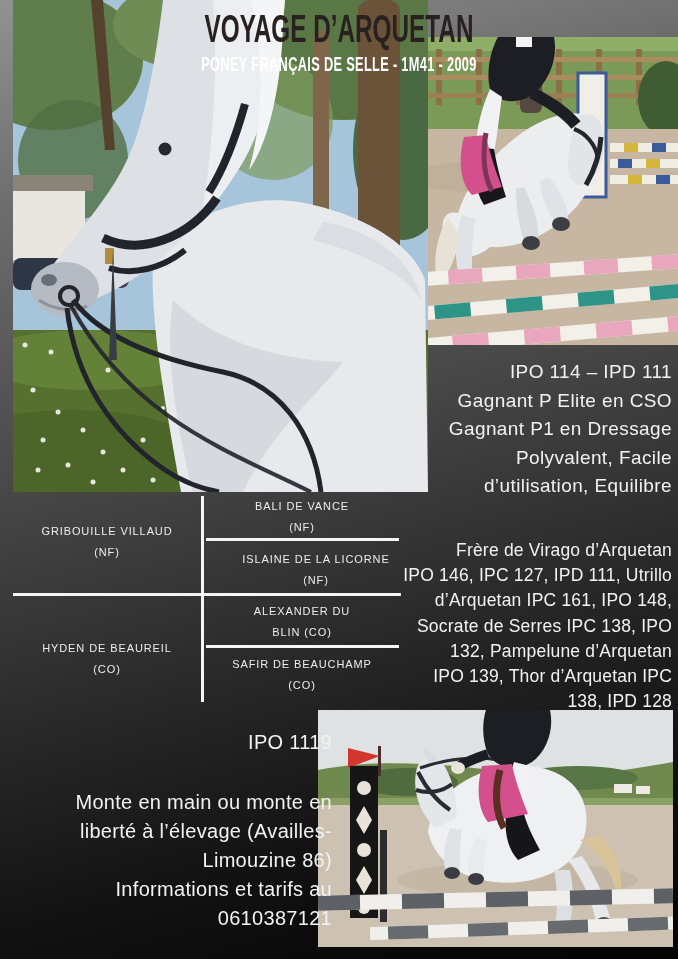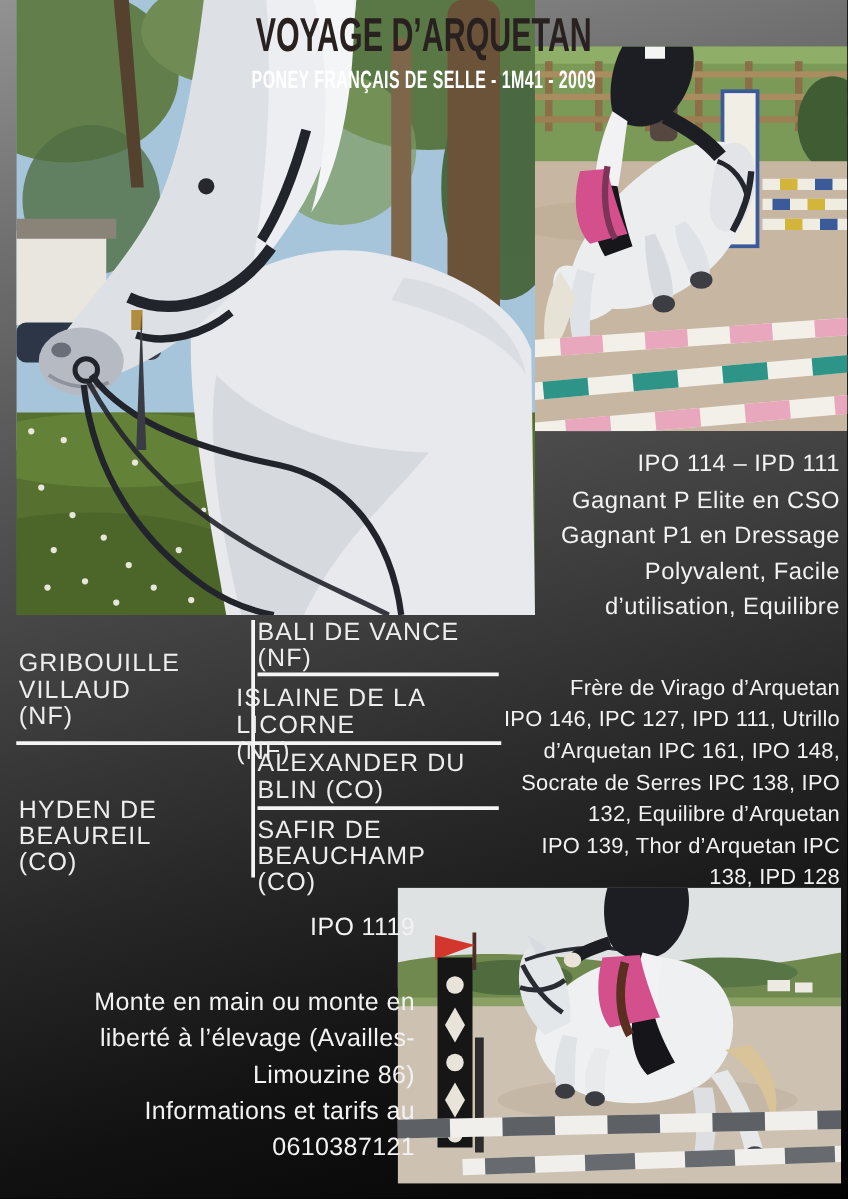--- a/index.html
+++ b/index.html
@@ -24,25 +24,25 @@
     font-size:20px;font-weight:700;color:#ffffff;letter-spacing:0.5px;
     transform:scaleX(0.64);transform-origin:50% 50%;white-space:nowrap;z-index:5;
   }
 
   .txt{position:absolute;text-align:right;color:#f2f2f2;z-index:4;}
   .results{left:420px;top:358px;width:252px;font-size:19px;line-height:28.5px;letter-spacing:0.4px;}
   .siblings{left:402px;top:538px;width:270px;font-size:17.5px;line-height:25.2px;letter-spacing:0.2px;}
   .offspring{left:8px;top:727px;width:324px;font-size:20px;line-height:30px;letter-spacing:0.3px;}
   .contact{left:8px;top:788px;width:324px;font-size:20px;line-height:29px;letter-spacing:0.3px;}
 
-  .ped{position:absolute;color:#ededed;font-size:20px;line-height:21px;letter-spacing:0.9px;z-index:4;}
+  .ped{position:absolute;text-align:center;color:#ededed;font-size:11px;line-height:21px;letter-spacing:0.9px;z-index:4;}
   .ped-sire{left:15px;top:521px;width:184px;}
   .ped-dam{left:15px;top:638px;width:184px;}
   .ped-ss{left:206px;top:496px;width:192px;}
-  .ped-sd{left:189px;top:549px;width:192px;}
+  .ped-sd{left:220px;top:549px;width:192px;}
   .ped-ds{left:206px;top:601px;width:192px;}
   .ped-dd{left:206px;top:654px;width:192px;}
 
   .pline{position:absolute;background:#f5f5f5;z-index:3;}
   .pline-v{left:201px;top:496px;width:3px;height:206px;}
   .pline-a{left:206px;top:538px;width:193px;height:3px;}
   .pline-b{left:13px;top:593px;width:388px;height:3px;}
   .pline-c{left:206px;top:645px;width:193px;height:3px;}
 </style>
 </head>
@@ -320,21 +320,21 @@
   <div class="ped ped-dd">
     <div>SAFIR DE BEAUCHAMP</div>
     <div>(CO)</div>
   </div>
 
   <div class="txt siblings">
     <div>Frère de Virago d’Arquetan</div>
     <div>IPO 146, IPC 127, IPD 111, Utrillo</div>
     <div>d’Arquetan IPC 161, IPO 148,</div>
     <div>Socrate de Serres IPC 138, IPO</div>
-    <div>132, Equilibre d’Arquetan</div>
+    <div>132, Pampelune d’Arquetan</div>
     <div>IPO 139, Thor d’Arquetan IPC</div>
     <div>138, IPD 128</div>
   </div>
 
   <div class="txt offspring">
     <div>IPO 1119</div>
   </div>
 
   <div class="txt contact">
     <div>Monte en main ou monte en</div>

